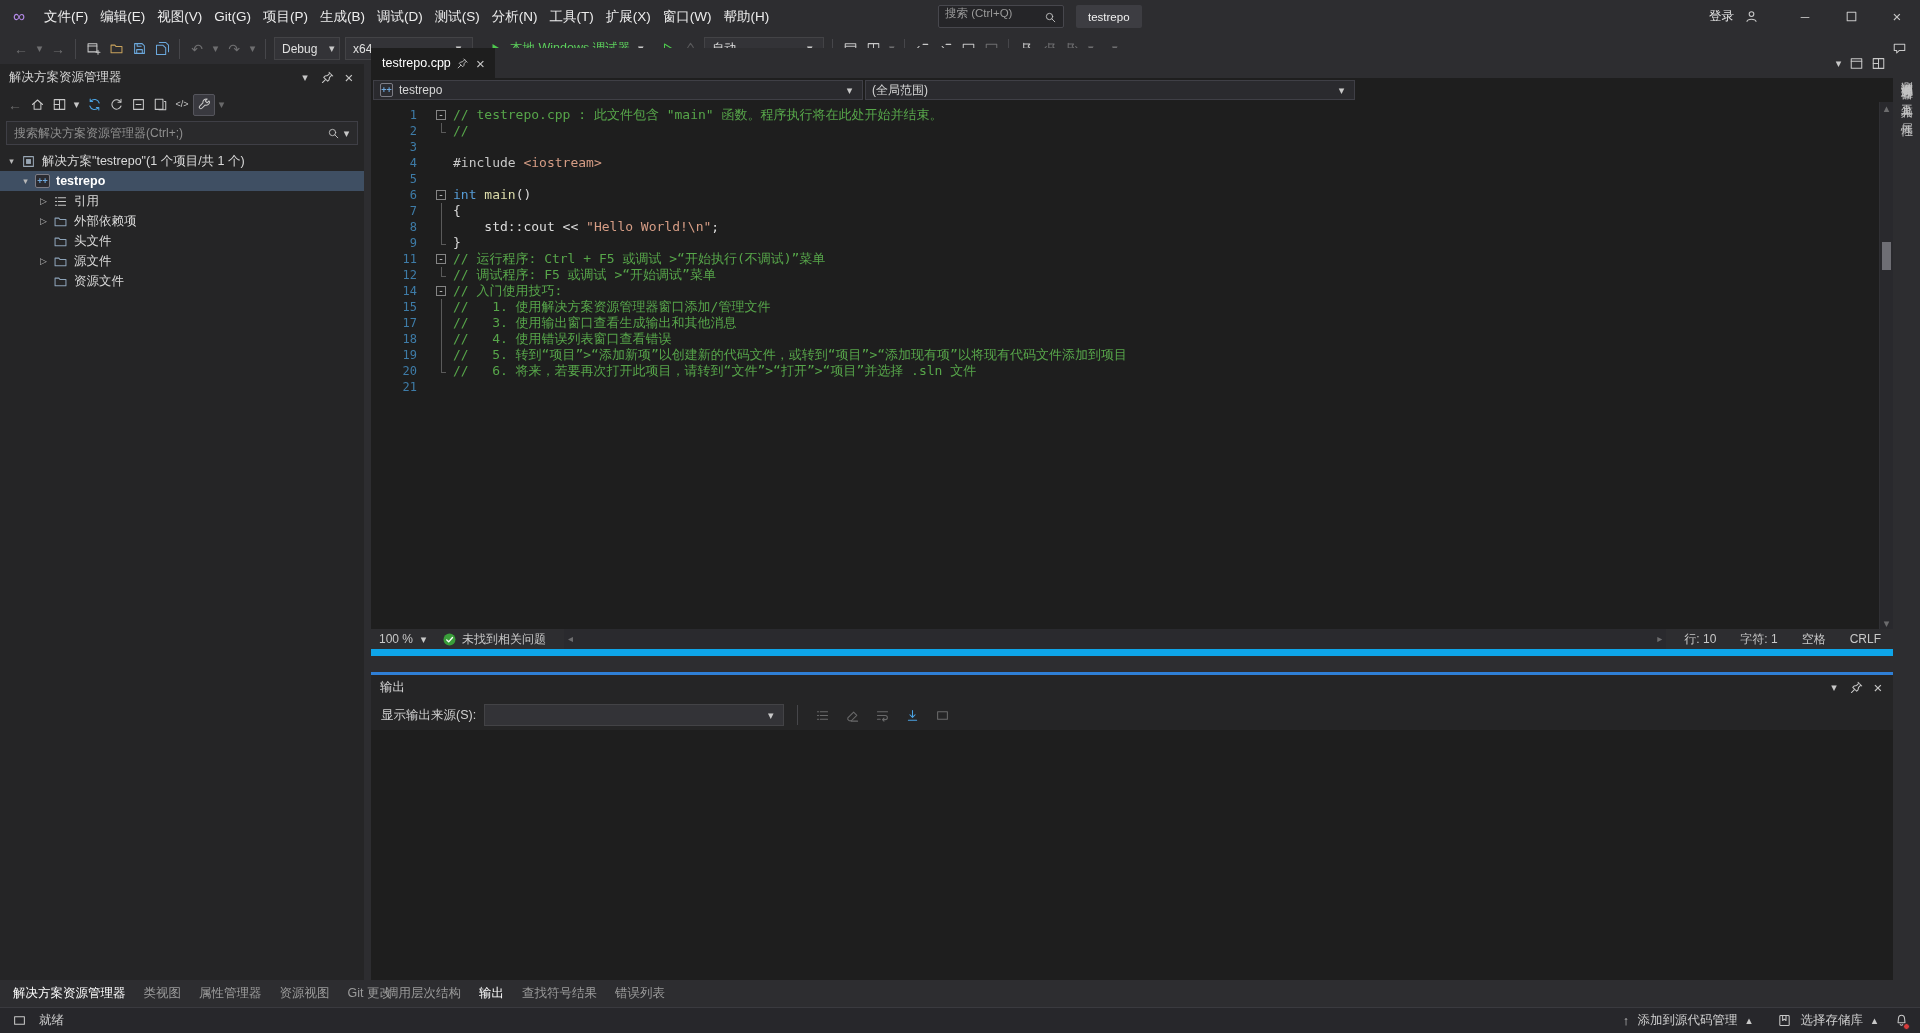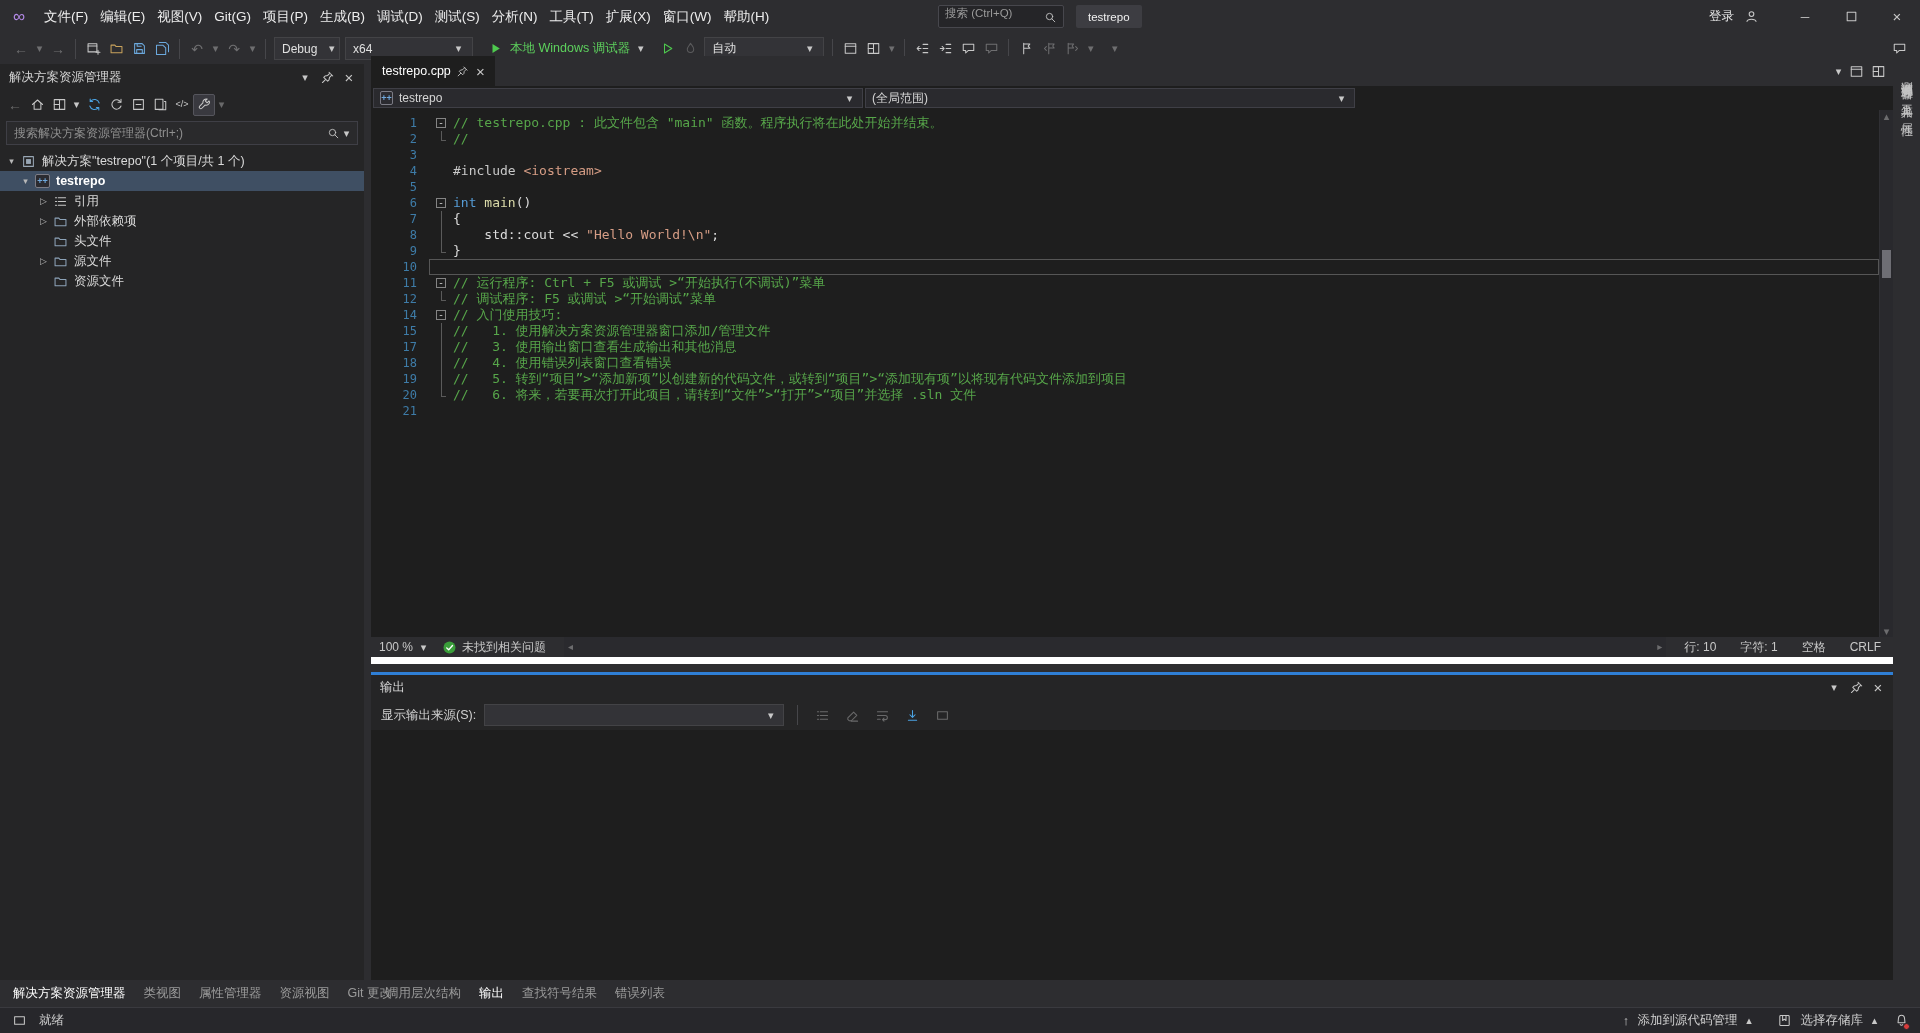--- a/index.html
+++ b/index.html
@@ -44,21 +44,21 @@
 .tree-row{height:20px;display:flex;align-items:center;font-size:12.5px;color:#dadada;white-space:nowrap;padding-left:4px}
 .tree-row.sel{background:#3f4f63}
 .tree-row.sel .tlabel{font-weight:bold;color:#fff}
 .expander{width:15px;text-align:center;color:#b8b8b8;font-size:9px;flex:none}
 .ic.ti{width:19px;height:16px;margin-right:4px}
 .tlabel{overflow:hidden;text-overflow:ellipsis}
 .cppico{display:inline-block;width:15px;height:14px;border:1px solid #7c7c85;color:#6fa8dc;font-size:9px;
   font-weight:bold;line-height:12px;text-align:center;border-radius:2px;background:#2b2b30}
 
 
-#editor{position:absolute;left:371px;top:56px;width:1522px;height:608px;background:#ffffff}
+#editor{position:absolute;left:371px;top:48px;width:1522px;height:608px;background:#0ea5e9}
 #tabrow{height:30px;display:flex;align-items:center;background:#2d2d30;padding-right:4px}
 .doc-tab{height:30px;display:flex;align-items:center;gap:5px;padding:0 8px 0 11px;background:#1e1e1e;
   font-size:12.5px;color:#ffffff}
 #crumbrow{height:24px;background:#1e1e1e;display:flex;align-items:center;gap:2px;padding:1px 2px}
 .crumb{width:490px;height:20px;background:#2a2a2e;border:1px solid #3f3f46;display:flex;align-items:center;
   gap:6px;padding:0 6px;font-size:12px;color:#d6d6d6}
 #code{position:absolute;left:0;top:54px;right:14px;bottom:27px;background:#1e1e1e;overflow:hidden;
   font-family:"DejaVu Sans Mono",monospace;font-size:13px;padding-top:5px}
 .cl{display:flex;height:16px;line-height:16px}
 .cl .num{width:58px;text-align:right;padding-right:12px;color:#3e7ca8;font-size:12px;flex:none}
@@ -599,27 +599,20 @@
             </span>
           </div>
           <div class="cl">
             <span class="num">9</span>
             <span class="rest">
               <span class="foldc end"></span>
               <span class="ctext"><span class="pln">}</span></span>
             </span>
           </div>
           <div class="cl">
-            <span class="num">10</span>
-            <span class="rest cur">
-              <span class="foldc "></span>
-              <span class="ctext"></span>
-            </span>
-          </div>
-          <div class="cl">
             <span class="num">11</span>
             <span class="rest">
               <span class="foldc ">
                 <span class="fbox">-</span>
               </span>
               <span class="ctext"><span class="com">// 运行程序: Ctrl + F5 或调试 &gt;“开始执行(不调试)”菜单</span></span>
             </span>
           </div>
           <div class="cl">
             <span class="num">12</span>

